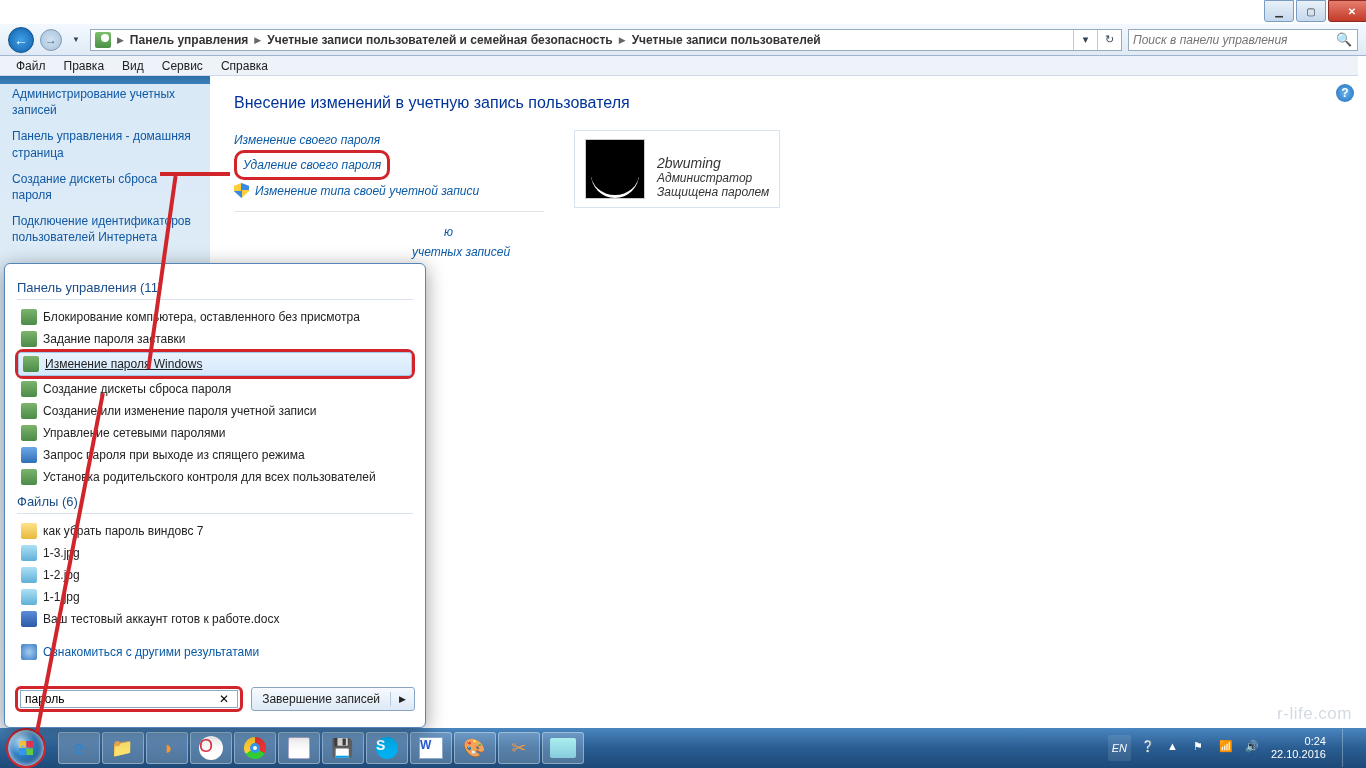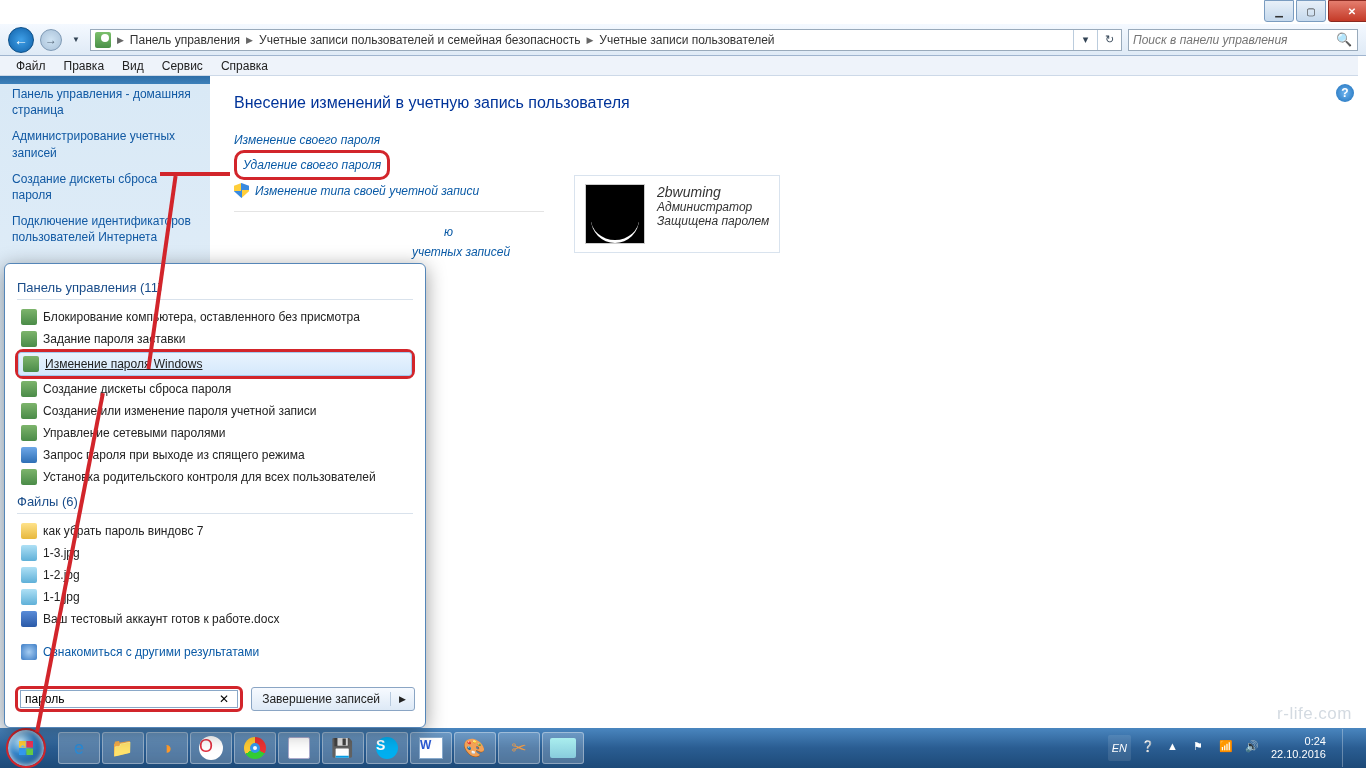--- a/index.html
+++ b/index.html
@@ -10,21 +10,21 @@
   .win-btn { width: 30px; height: 22px; border-top: none; display: flex; align-items: center; justify-content: center; font-size: 10px; color: #333; }
   .win-btn.minimize, .win-btn.maximize { background: linear-gradient(#e8f0f8,#c5d9ed); border: 1px solid #7a9cc0; border-radius: 0 0 3px 3px; }
   .win-btn.close { background: linear-gradient(#e57e6f,#c43a28); border: 1px solid #8a2a22; color: #fff; border-radius: 0 0 3px 3px; width: 48px; font-weight: bold; }
 
   
   .navbar { position: absolute; top: 24px; left: 0; right: 0; height: 32px; background: linear-gradient(#f4f9ff,#dfeaf6); border-bottom: 1px solid #a0b5cf; display: flex; align-items: center; padding: 0 8px; gap: 6px; }
   .nav-back, .nav-fwd { width: 26px; height: 26px; border-radius: 50%; background: radial-gradient(#3fa0e8,#1060a8); border: 1px solid #0b4f88; display: flex; align-items: center; justify-content: center; color: #fff; font-size: 14px; }
   .nav-fwd { background: radial-gradient(#cfe3f3,#a8c0d8); border-color: #7f9ab5; color: #567; width: 22px; height: 22px; font-size: 12px; }
   .nav-drop { font-size: 8px; color: #345; padding: 0 4px;}
   .addressbar { flex: 1; height: 22px; background: #fff; border: 1px solid #9ab; display: flex; align-items: center; font-size: 12px; color: #333; overflow: hidden;}
-  .addressbar .seg { padding: 0 4px; display: flex; align-items: center; gap: 4px; height: 100%;}
+  .addressbar .seg { padding: 0 4px; display: flex; align-items: center; gap: 4px; height: 100%; font-weight: bold;}
   .addressbar .arrow { color: #666; font-size: 9px; padding: 0 2px;}
   .addr-icon { width: 16px; height: 16px; background: linear-gradient(#7cc06c,#4a9048); border-radius: 2px; display: inline-block; position: relative;}
   .addr-icon::after{content:"";position:absolute;width:8px;height:8px;background:#fff;border-radius:50%;top:2px;left:6px;}
   .refresh-btn { width: 24px; height: 22px; border-left: 1px solid #bcd; display: flex; align-items:center; justify-content:center; color:#345; font-size:11px;}
   .searchbar { width: 230px; height: 22px; background: #fff; border: 1px solid #9ab; display: flex; align-items: center; padding: 0 4px; gap: 0;}
   .searchbar input { border: none; outline: none; flex: 1; font-size: 12px; font-style: italic; color: #888; }
   .search-icon { color: #246; font-size: 13px;}
 
   
   .menubar { position: absolute; top: 56px; left: 0; right: 8px; height: 20px; background: #eef3fa; border-bottom: 1px solid #cdd9e8; display: flex; align-items: center; padding: 0 8px; gap: 2px; font-size: 12px;}
@@ -37,21 +37,21 @@
   .content { flex: 1; padding: 18px 24px; position: relative;}
   .content h1 { font-size: 16px; color: #003399; font-weight: normal; margin-bottom: 18px;}
   .help-icon { position: absolute; right: 12px; top: 8px; width: 18px; height: 18px; border-radius: 50%; background: radial-gradient(#6eb5f0,#1a6cb8); color: #fff; font-size: 12px; text-align: center; line-height: 18px; font-weight: bold;}
   .actions { display: flex; gap: 30px; align-items: flex-start; font-style: italic;}
   .action-list { min-width: 310px;}
   .action-link { display: flex; align-items: center; gap: 6px; color: #0a5aa6; font-size: 12px; text-decoration: none; padding: 3px 0;}
   .shield-icon { width: 15px; height: 15px; display:inline-block; background: conic-gradient(#3a8be0 0 25%, #ffce3a 0 50%, #3a8be0 0 75%, #ffce3a 0 100%); clip-path: polygon(50% 0,100% 18%,100% 55%,50% 100%,0 55%,0 18%);}
   .box-highlight { border: 3px solid #d2252b; border-radius: 10px; padding: 2px 6px; display: inline-block;}
   .divider { border-top: 1px solid #e4e4e4; margin: 10px 0; width: 310px;}
 
-  .user-card { display: flex; align-items: flex-start; gap: 12px; border: 1px solid #d9e3ee; padding: 8px 10px; height: 78px; margin-top: 45px;}
+  .user-card { display: flex; align-items: flex-end; gap: 12px; border: 1px solid #d9e3ee; padding: 8px 10px; height: 78px;}
   .avatar { width: 60px; height: 60px; background: #000; border: 1px solid #ccc; display: flex; align-items: flex-end; justify-content: center;}
   .smile { width: 48px; height: 24px; border-top: 3px solid transparent; border-bottom: 3px solid #fff; border-radius: 0 0 24px 24px;}
   .user-info .uname { font-size: 14px; color: #333;}
   .user-info .uline { font-size: 12px; color: #333;}
 
   
   .start-menu { position: absolute; left: 4px; bottom: 40px; width: 422px; height: 465px; background: #fff; border: 1px solid #5586b8; border-radius: 6px; box-shadow: 0 4px 20px rgba(0,0,0,.4); z-index: 50; padding: 10px 12px 56px; }
   .sm-heading { font-size: 13px; color: #1a4d8a; border-bottom: 1px solid #d9e2ec; padding-bottom: 4px; margin: 6px 0 6px;}
   .sm-list { list-style: none; }
   .sm-item { display: flex; align-items: center; gap: 6px; font-size: 12px; color: #222; padding: 2px 4px; line-height: 1.5;}
@@ -138,22 +138,22 @@
 <div class="menubar">
   <span class="menu-item">Файл</span>
   <span class="menu-item">Правка</span>
   <span class="menu-item">Вид</span>
   <span class="menu-item">Сервис</span>
   <span class="menu-item">Справка</span>
 </div>
 
 <div class="page">
   <div class="sidebar">
+    <a href="#">Администрирование учетных записей</a>
     <a href="#">Панель управления - домашняя страница</a>
-    <a href="#">Администрирование учетных записей</a>
     <a href="#">Создание дискеты сброса пароля</a>
     <a href="#">Подключение идентификаторов пользователей Интернета</a>
   </div>
   <div class="content">
     <span class="help-icon">?</span>
     <h1>Внесение изменений в учетную запись пользователя</h1>
     <div class="actions">
       <div class="action-list">
         <a class="action-link">
             <span>Изменение своего пароля</span>

